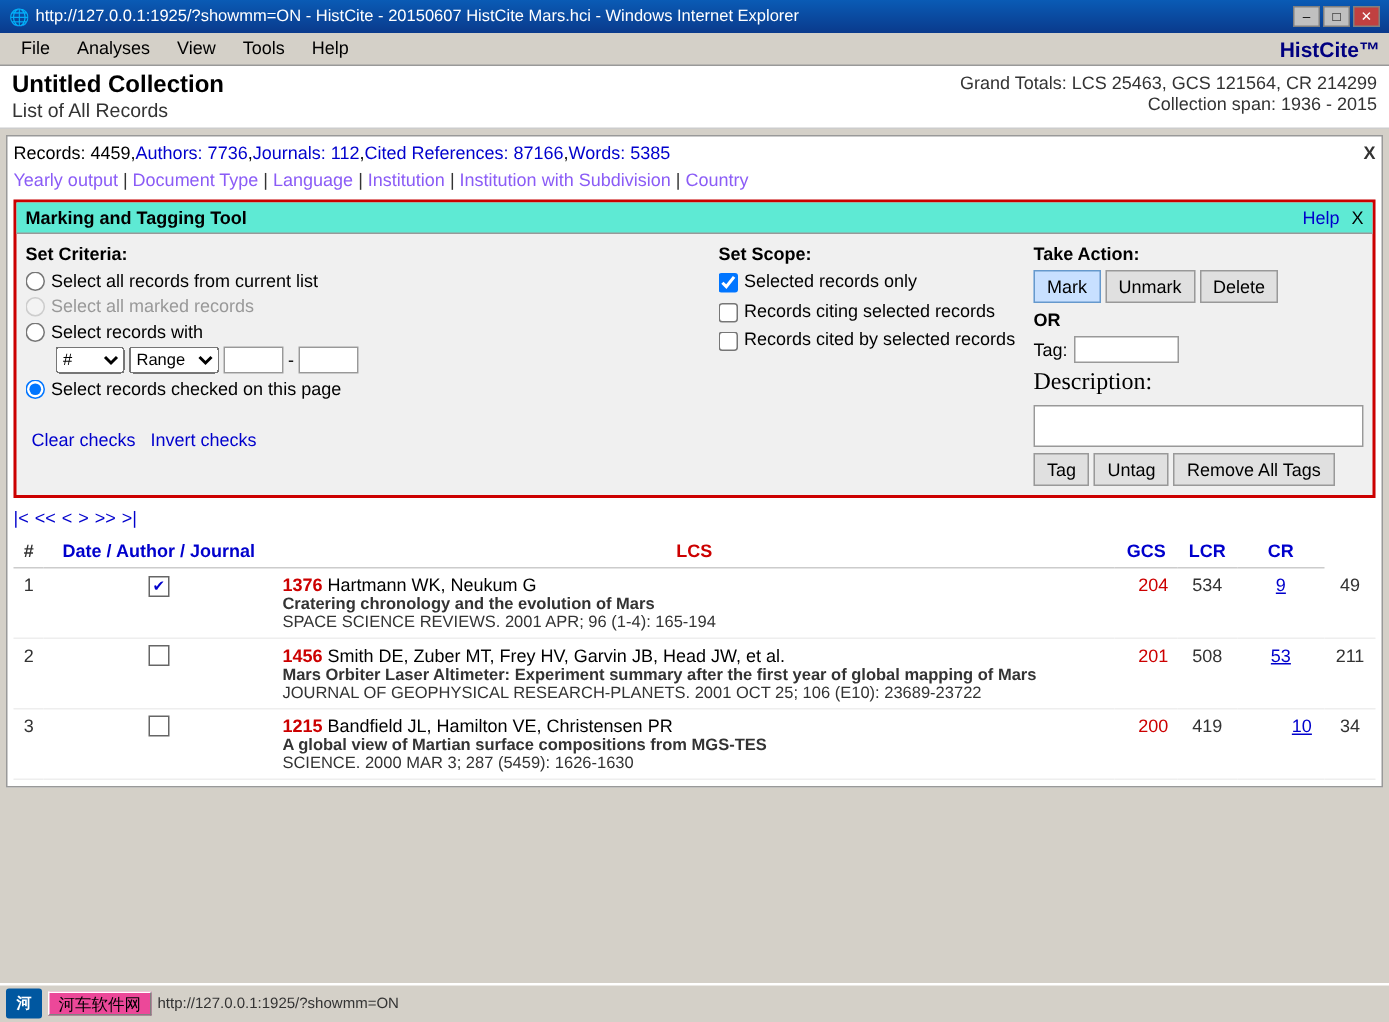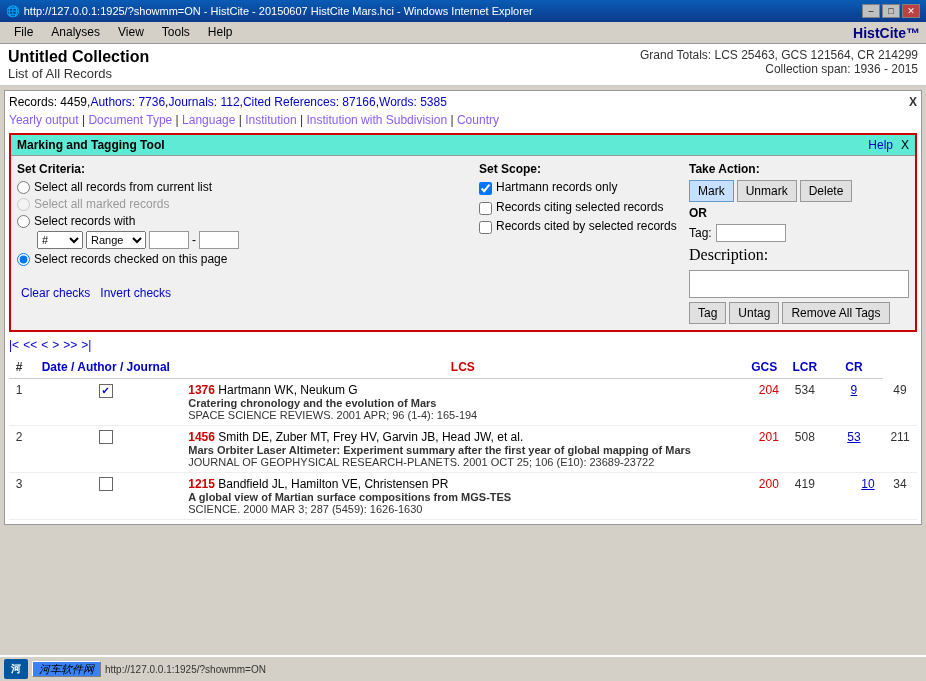--- a/index.html
+++ b/index.html
@@ -368,30 +368,29 @@
       background: #0057a0;
       border-radius: 2px;
       display: flex;
       align-items: center;
       justify-content: center;
       color: white;
       font-weight: bold;
       font-size: 10px;
     }
     .taskbar-item {
-      background: #3b82f6;
+      background: #ec4899;
       border: 1px solid #808080;
       border-top-color: #fff;
       border-left-color: #fff;
       padding: 2px 6px;
       font-size: 11px;
       height: 16px;
       display: flex;
       align-items: center;
-      font-style: italic;
     }
     .taskbar-url {
       font-size: 10px;
       color: #333;
     }
   </style>
 </head>
 <body>
 
 <div class="title-bar">
@@ -504,21 +503,21 @@
         <div class="clear-invert">
           <a href="#">Clear checks</a>
           <a href="#">Invert checks</a>
         </div>
       </div>
 
       <div class="scope-panel">
         <div class="panel-title">Set Scope:</div>
         <label>
           <input type="checkbox" checked="" style="">
-          <span>Hartmann records only</span>
+          <span>Selected records only</span>
         </label>
         <label>
           <input type="checkbox" style="">
           <span>Records citing selected records</span>
         </label>
         <label>
           <input type="checkbox" style="">
           <span>Records cited by selected records</span>
         </label>
       </div>

